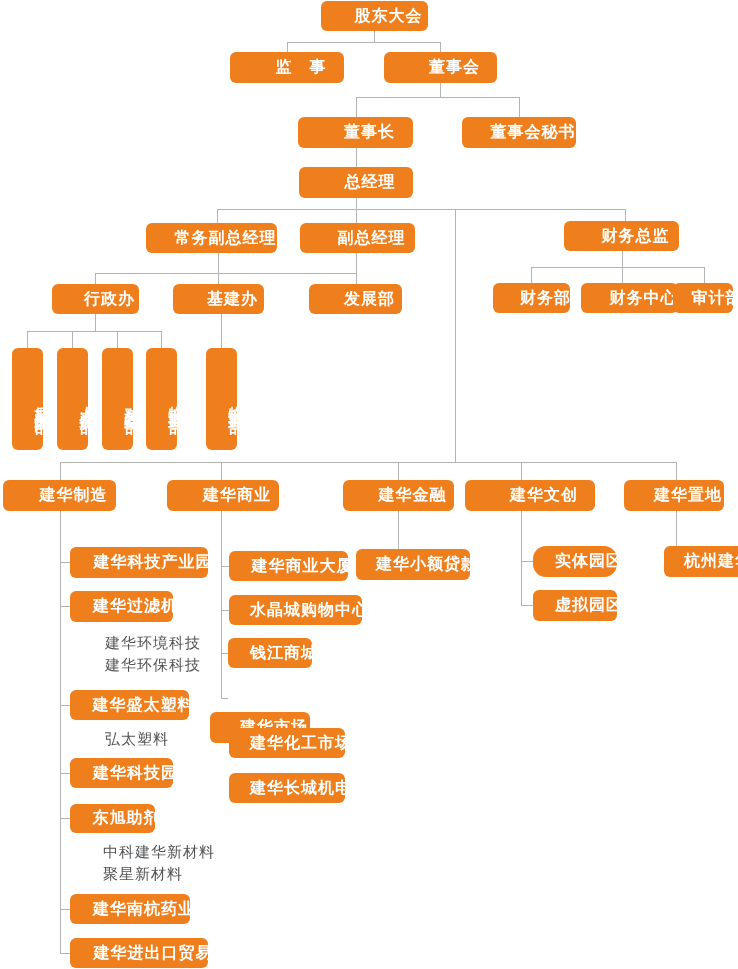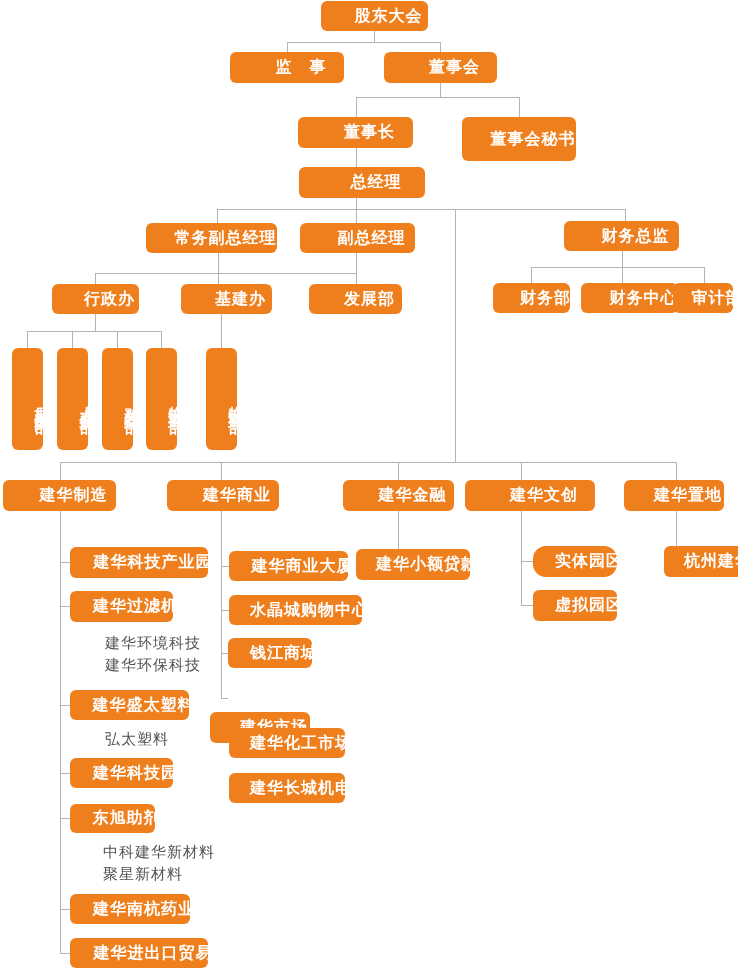--- a/index.html
+++ b/index.html
@@ -115,27 +115,27 @@
     <div class="conn" style="left: 221px; top: 698px; width: 7px; height: 1px;"></div>
     <div class="conn" style="left: 398px; top: 511px; width: 1px; height: 38px;"></div>
     <div class="conn" style="left: 521px; top: 511px; width: 1px; height: 94px;"></div>
     <div class="conn" style="left: 521px; top: 561px; width: 12px; height: 1px;"></div>
     <div class="conn" style="left: 521px; top: 605px; width: 12px; height: 1px;"></div>
     <div class="conn" style="left: 676px; top: 511px; width: 1px; height: 35px;"></div>
     <div class="node box" style="left: 321px; top: 1px; width: 107px; height: 30px;">股东大会</div>
     <div class="node box" style="left: 230px; top: 52px; width: 114px; height: 31px;">监　事</div>
     <div class="node box" style="left: 384px; top: 52px; width: 113px; height: 31px;">董事会</div>
     <div class="node box" style="left: 298px; top: 117px; width: 115px; height: 31px;">董事长</div>
-    <div class="node box" style="left: 462px; top: 117px; width: 114px; height: 44px;">董事会秘书</div>
-    <div class="node box" style="left: 299px; top: 167px; width: 126px; height: 31px;">总经理</div>
+    <div class="node box" style="left: 462px; top: 117px; width: 114px; height: 31px;">董事会秘书</div>
+    <div class="node box" style="left: 299px; top: 167px; width: 114px; height: 31px;">总经理</div>
     <div class="node box" style="left: 146px; top: 223px; width: 131px; height: 30px;">常务副总经理</div>
     <div class="node box" style="left: 300px; top: 223px; width: 115px; height: 30px;">副总经理</div>
     <div class="node box" style="left: 564px; top: 221px; width: 115px; height: 30px;">财务总监</div>
     <div class="node box" style="left: 52px; top: 284px; width: 87px; height: 30px;">行政办</div>
-    <div class="node box" style="left: 173px; top: 284px; width: 91px; height: 30px; margin-left: 8px;">基建办</div>
+    <div class="node box" style="left: 173px; top: 284px; width: 91px; height: 30px;">基建办</div>
     <div class="node box" style="left: 309px; top: 284px; width: 93px; height: 30px;">发展部</div>
     <div class="node box" style="left: 493px; top: 283px; width: 77px; height: 30px;">财务部</div>
     <div class="node box" style="left: 581px; top: 283px; width: 97px; height: 30px;">财务中心</div>
     <div class="node box" style="left: 673px; top: 283px; width: 60px; height: 30px;">审计部</div>
     <div class="node vbox" style="left: 12px; top: 348px; width: 31px; height: 102px;">后勤保障部</div>
     <div class="node vbox" style="left: 57px; top: 348px; width: 31px; height: 102px;">人力资源部</div>
     <div class="node vbox" style="left: 102px; top: 348px; width: 31px; height: 102px;">对外联络部</div>
     <div class="node vbox" style="left: 146px; top: 348px; width: 31px; height: 102px;">物业管理部</div>
     <div class="node vbox" style="left: 206px; top: 348px; width: 31px; height: 102px;">物业管理部</div>
     <div class="node box" style="left: 3px; top: 480px; width: 113px; height: 31px;">建华制造</div>

